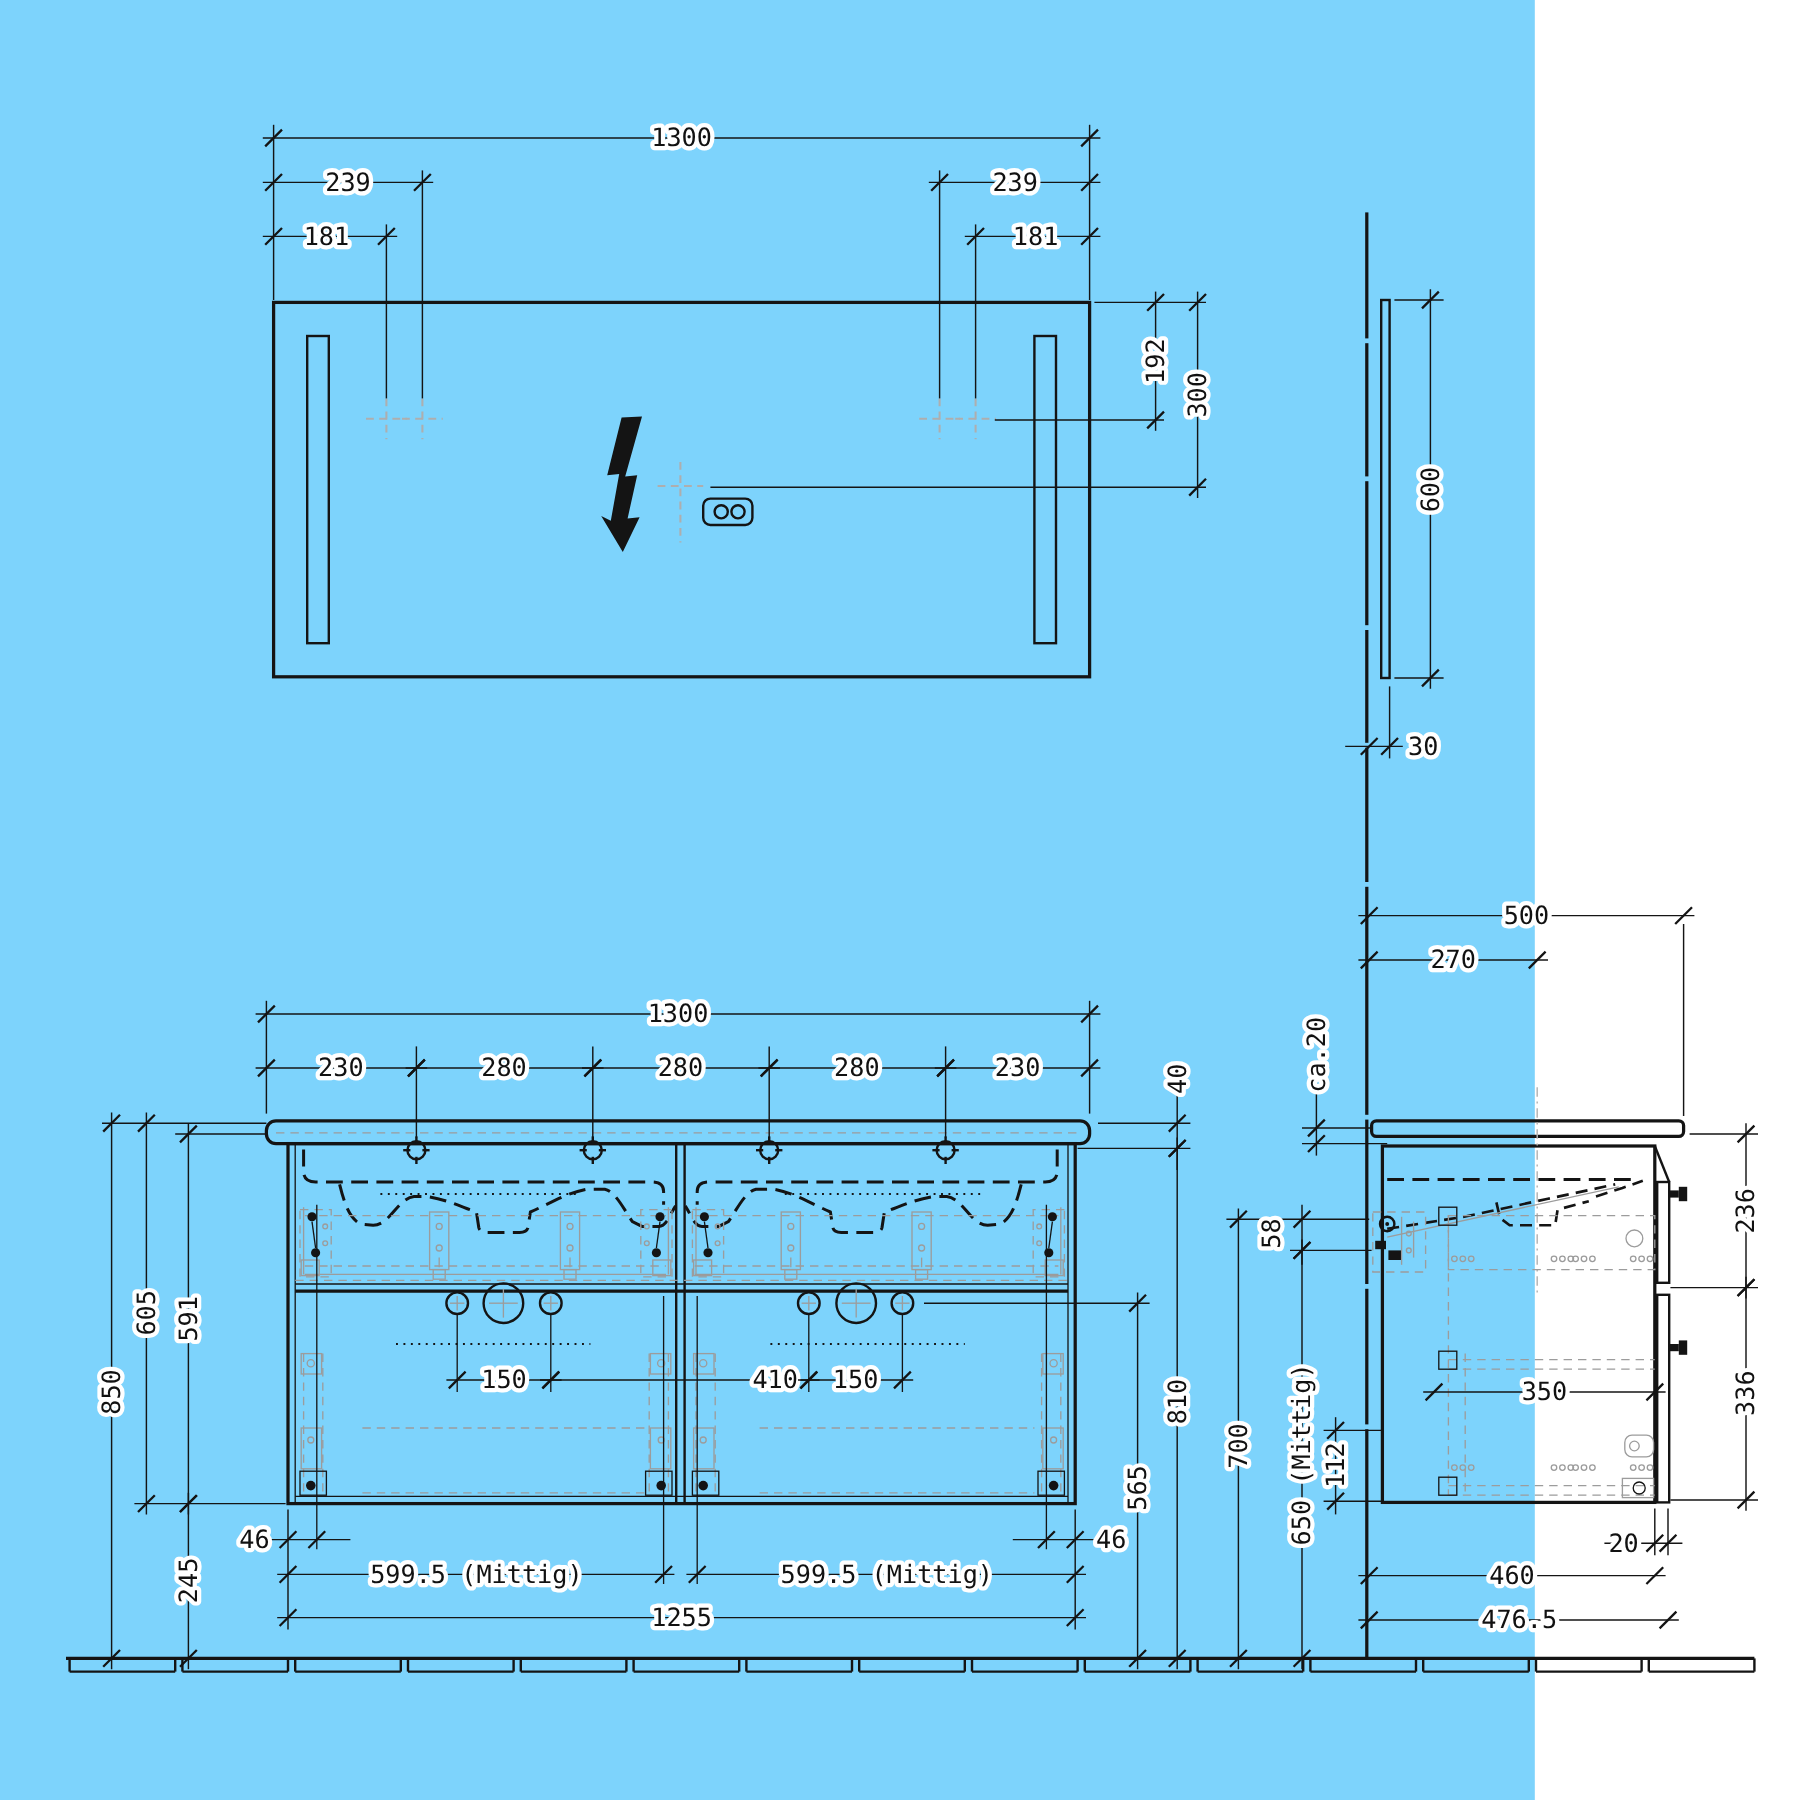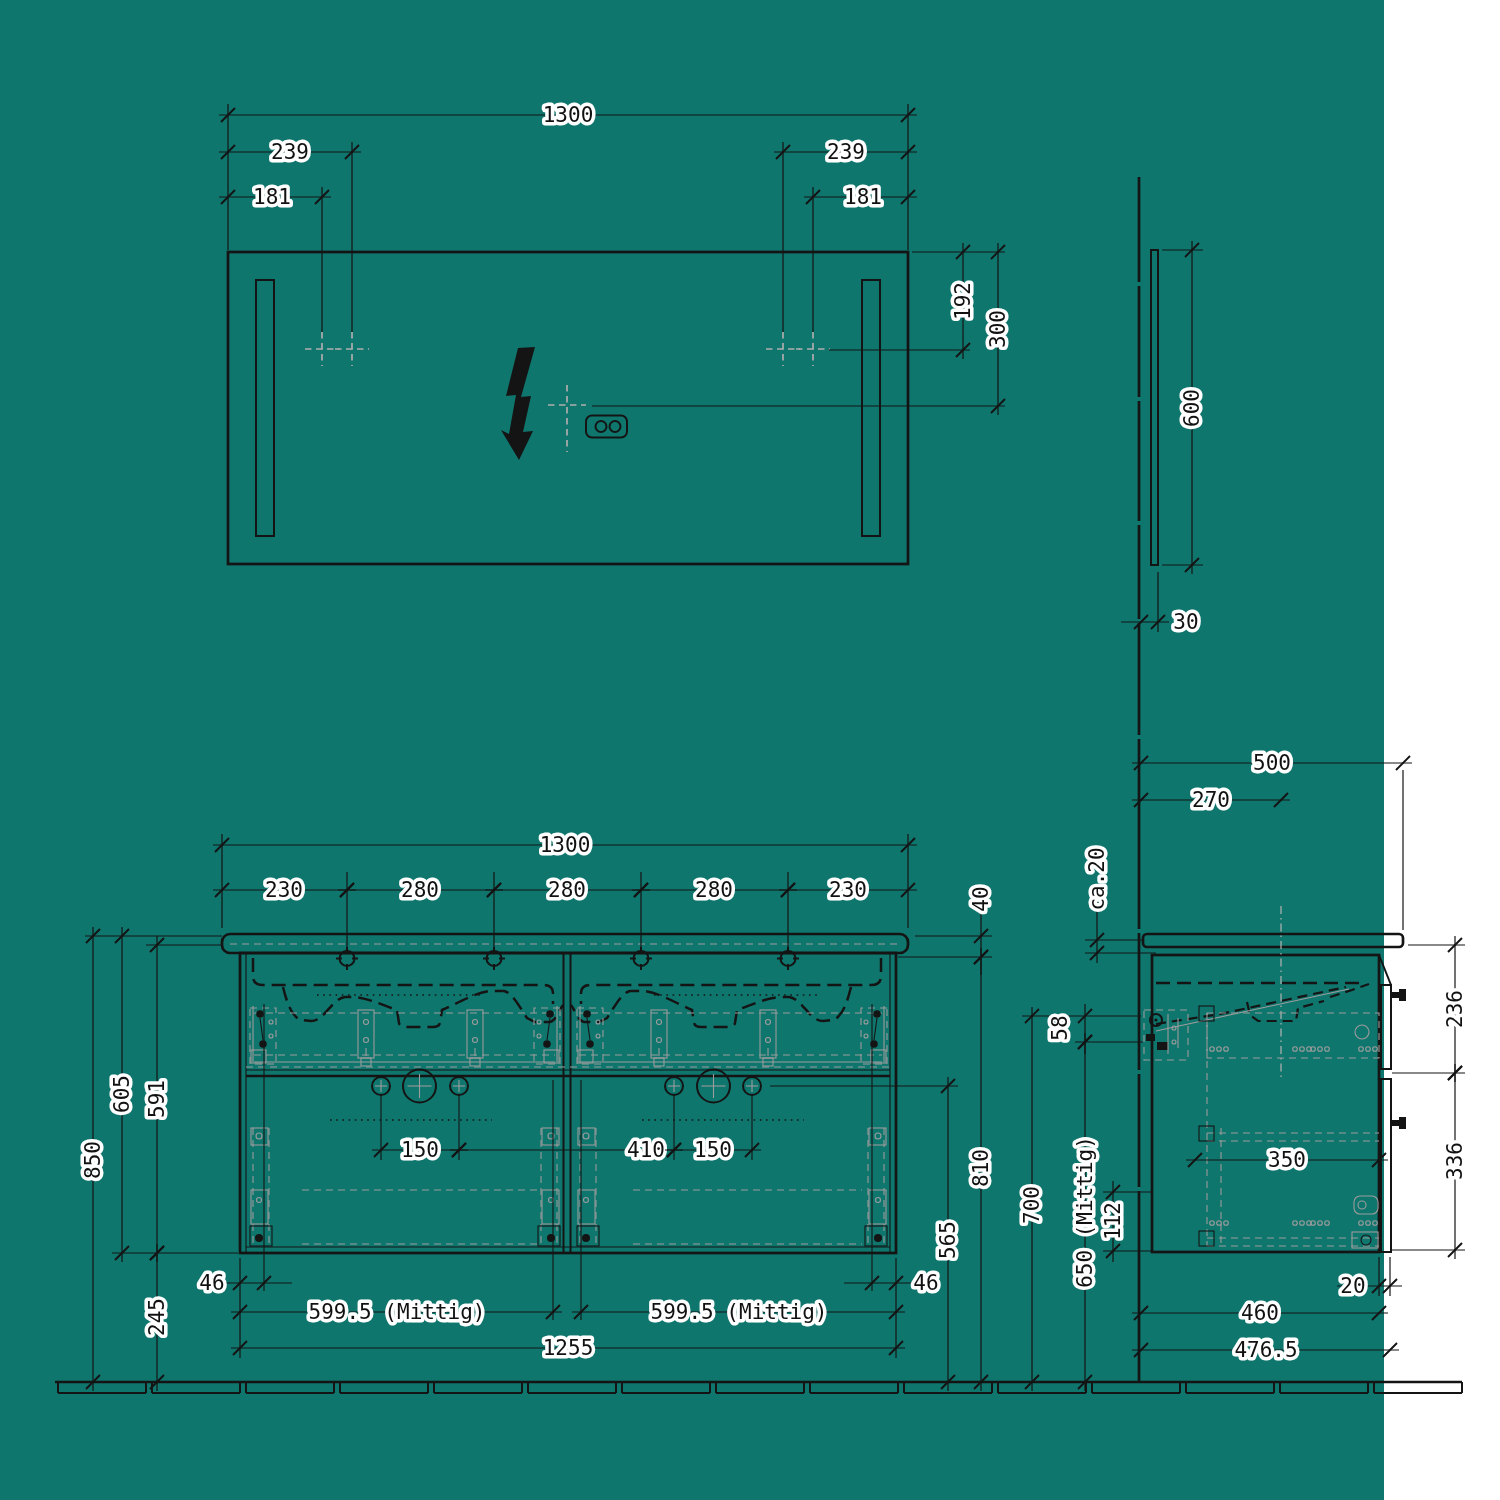--- a/index.html
+++ b/index.html
@@ -1,16 +1,16 @@
 <!DOCTYPE html>
 <html><head>
 <meta charset="utf-8">
 <style>
   html,body{margin:0;padding:0;background:#fff;}
-  #stage{width:1384px;height:1500px;position:relative;background:#0f766e;}
+  #stage{width:1279px;height:1500px;position:relative;background:#7dd3fc;}
   svg{display:block;}
   .s1{stroke:#141414;stroke-width:1.1;fill:none}
   .s2{stroke:#141414;stroke-width:2;fill:none}
   .s3{stroke:#141414;stroke-width:2.7;fill:none}
   .dim{stroke:#141414;stroke-width:1.2;fill:none}
   .tick{stroke:#141414;stroke-width:1.9;fill:none}
   .hd{stroke:#141414;stroke-width:2.5;fill:none;stroke-dasharray:14 7}
   .hd2{stroke:#141414;stroke-width:2.2;fill:none;stroke-dasharray:10 6}
   .dt{stroke:#141414;stroke-width:1.7;fill:none;stroke-dasharray:1.6 4.6}
   .g1{stroke:#9c9c9c;stroke-width:1.1;fill:none}

